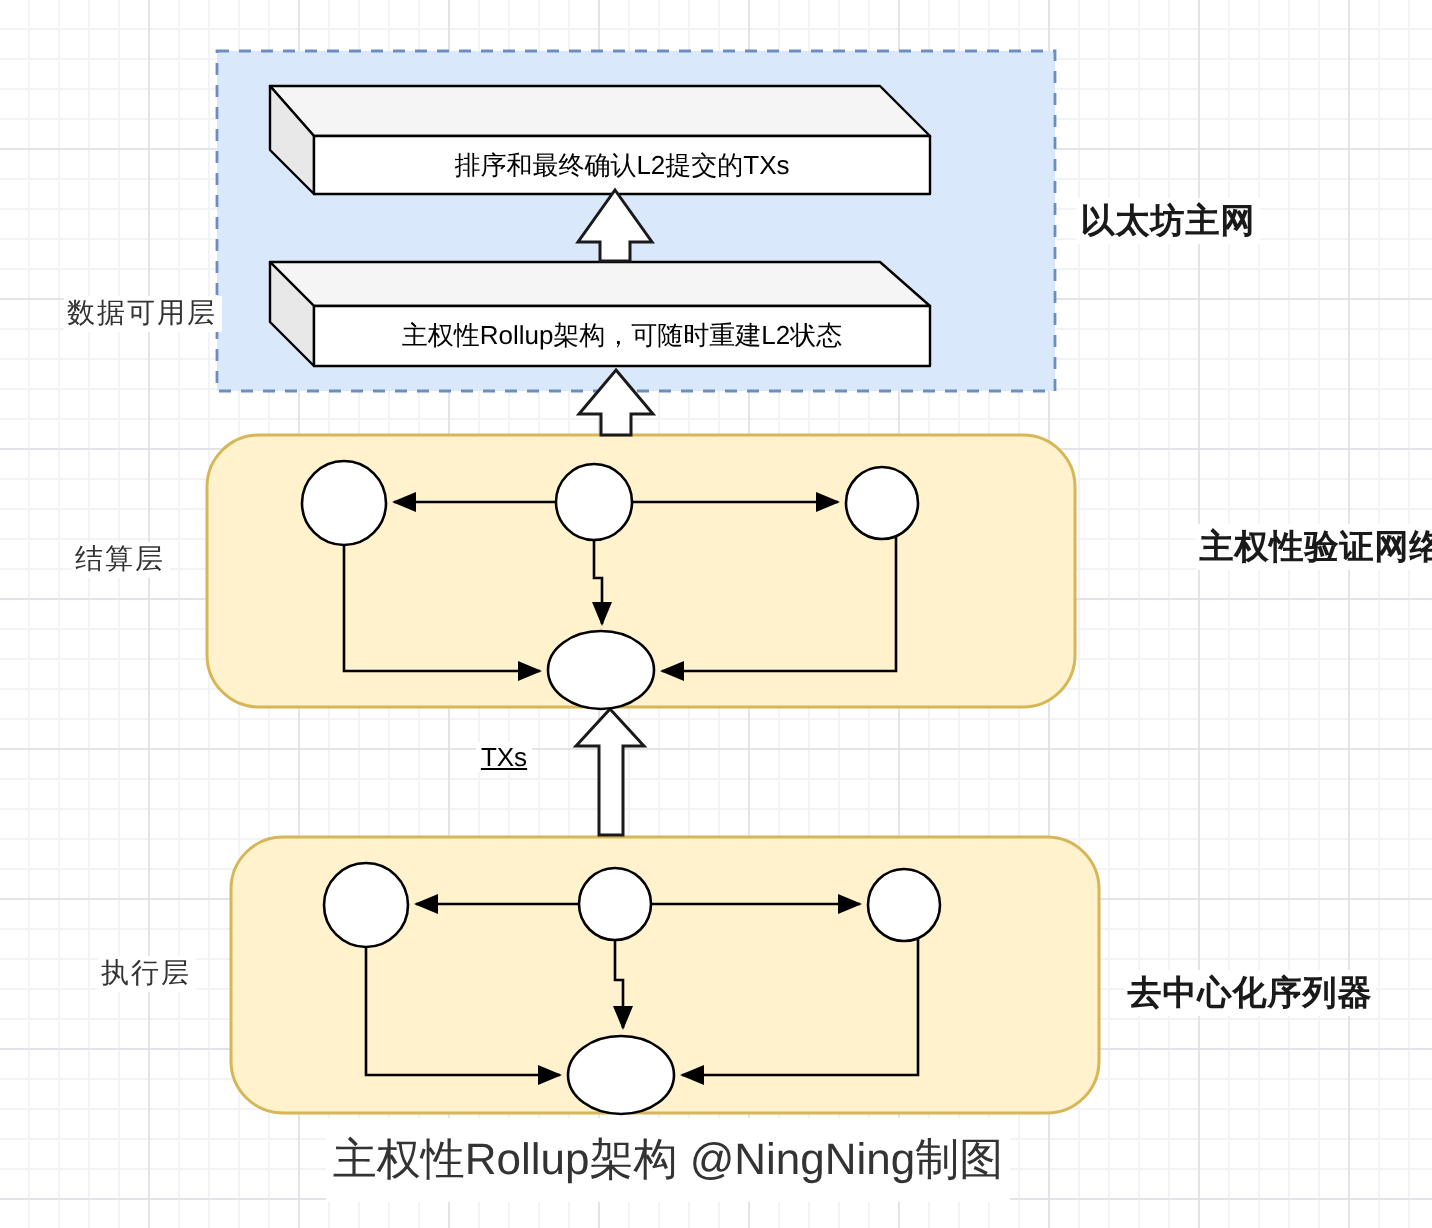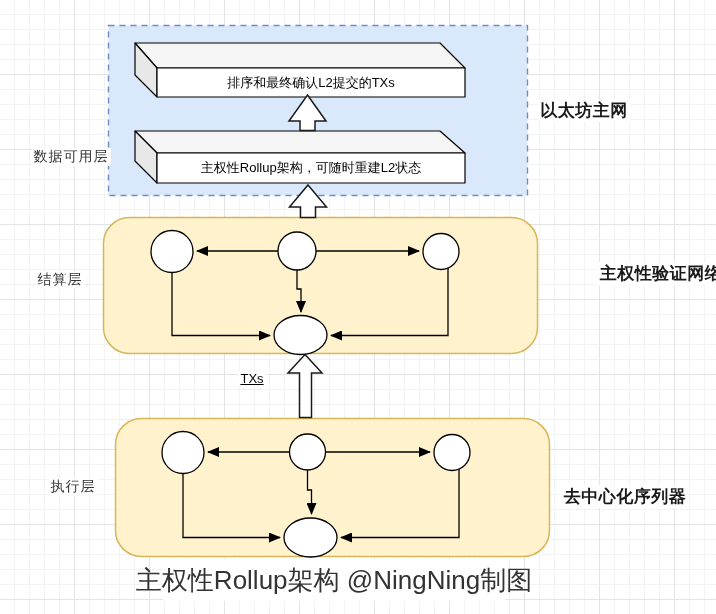--- a/index.html
+++ b/index.html
@@ -21,21 +21,21 @@
   .overlay{position:absolute;left:0;top:0;width:716px;height:614px;}
   .txt{position:absolute;color:#333;font-size:14px;letter-spacing:1px;
        display:flex;align-items:center;justify-content:center;text-align:center;
        white-space:nowrap;}
   .txt .bg{background:#ffffff;padding:0 2px;}
   .bold{font-weight:bold;color:#1a1a1a;font-size:17px;letter-spacing:0.5px;}
   .blocktxt{font-size:13px;letter-spacing:0;color:#000;}
   .caption{
     position:absolute;left:163px;top:559px;width:342px;height:42px;
     background:#ffffff;display:flex;align-items:center;justify-content:center;
-    font-size:26px;color:#333;white-space:nowrap;
+    font-size:22px;color:#333;white-space:nowrap;
   }
 </style>
 </head>
 <body>
 
 <div class="canvas">
 
   <svg class="overlay" width="716" height="614" viewBox="0 0 716 614" xmlns="http://www.w3.org/2000/svg">
     <defs>
       <marker id="ah" markerWidth="13" markerHeight="10" refX="11" refY="5" orient="auto" markerUnits="userSpaceOnUse">

